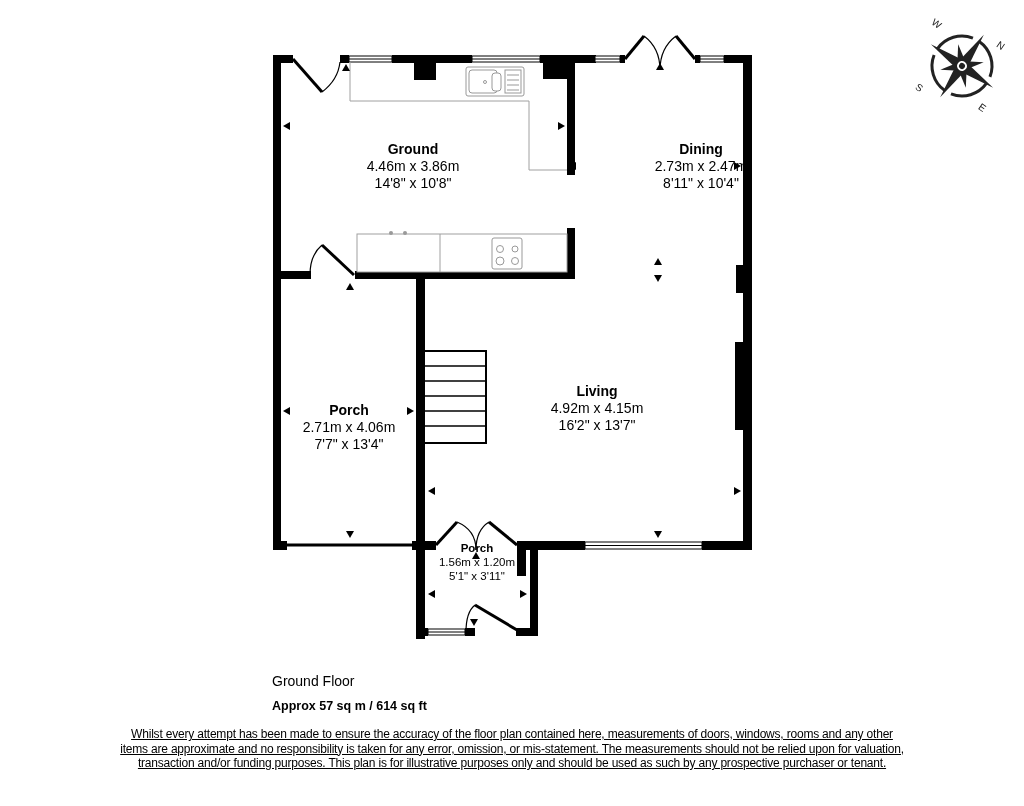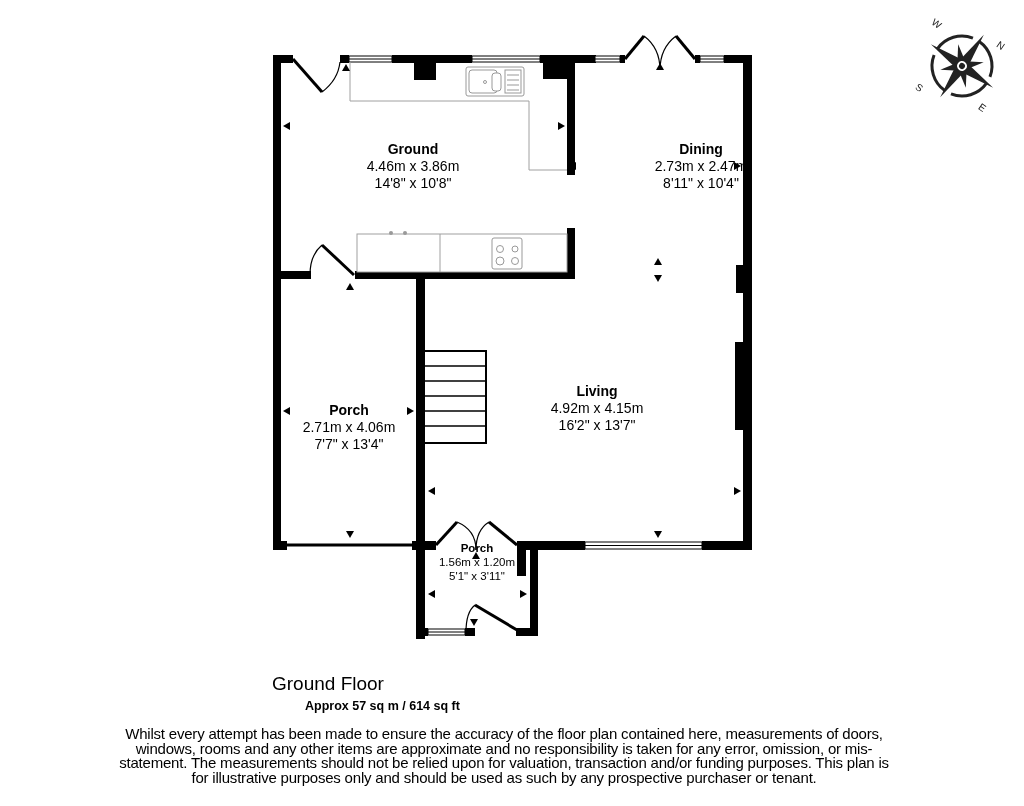--- a/index.html
+++ b/index.html
@@ -1,23 +1,23 @@
 <!DOCTYPE html>
 <html><head>
 <meta charset="utf-8">
 <style>
   html, body { margin: 0; padding: 0; background: #ffffff; }
   body { width: 1024px; height: 806px; position: relative; overflow: hidden; font-family: "Liberation Sans", sans-serif; color: #000; }
   #plan { position: absolute; left: 0; top: 0; width: 1024px; height: 806px; }
   .room-label { position: absolute; text-align: center; line-height: 17px; font-size: 14px; transform: translateX(-50%); white-space: nowrap; }
   .room-label .name { font-weight: bold; }
   .room-label.small { font-size: 11.5px; line-height: 14px; }
-  .floor-title { position: absolute; left: 272px; top: 673px; font-size: 19px; }
-  .floor-area { position: absolute; left: 272px; top: 699px; font-size: 12.5px; font-weight: bold; margin-left: 33px; }
-  .disclaimer { position: absolute; left: 112px; width: 784px; top: 727px; font-size: 15px; line-height: 14.5px; text-align: center; letter-spacing: -0.2px; }
+  .floor-title { position: absolute; left: 272px; top: 673px; font-size: 14px; }
+  .floor-area { position: absolute; left: 272px; top: 699px; font-size: 12.5px; font-weight: bold; }
+  .disclaimer { position: absolute; left: 120px; width: 784px; top: 727px; font-size: 12px; line-height: 14.5px; text-align: center; letter-spacing: -0.2px; text-decoration: underline; }
   .compass { position: absolute; left: 910px; top: 14px; width: 104px; height: 104px; }
   .compass-letter { position: absolute; font-size: 10px; color: #222; }
 </style>
 </head>
 <body>
 
 <svg id="plan" viewBox="0 0 1024 806" xmlns="http://www.w3.org/2000/svg">
 
   <g fill="#000">
 

